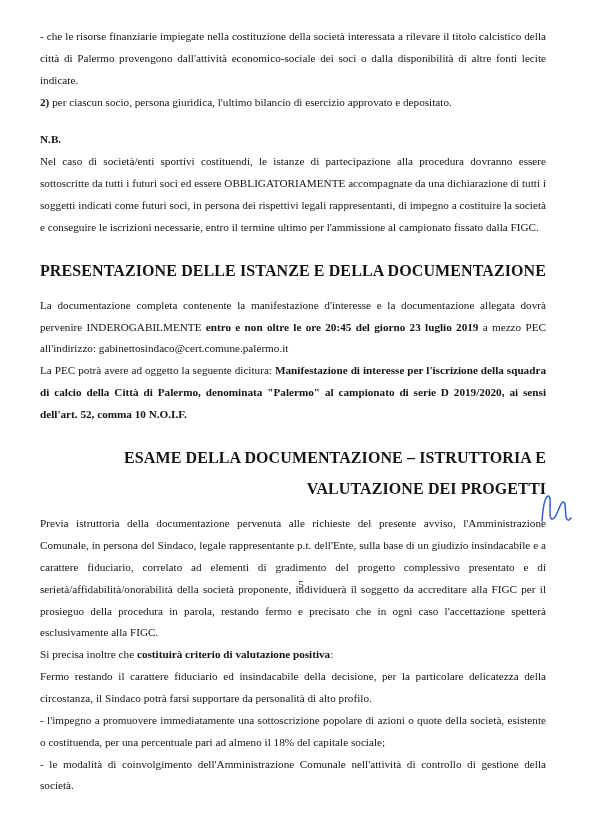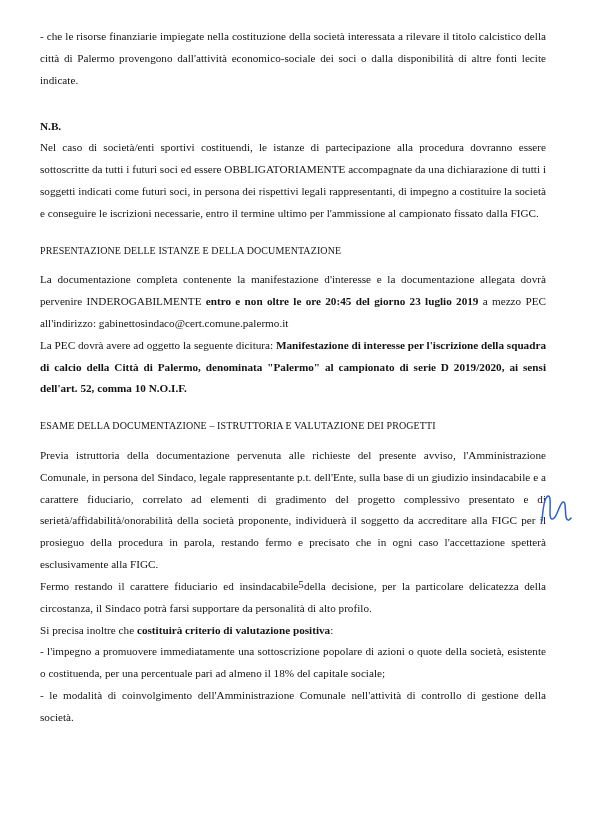--- a/index.html
+++ b/index.html
@@ -31,23 +31,23 @@
   p {
     margin: 0;
   }
   .para {
     margin-bottom: 0;
   }
   .gap-sm { height: 9px; }
   .gap-md { height: 16px; }
   .b { font-weight: bold; }
   .heading-center {
-    text-align: left;
-    font-weight: normal;
-    font-size: 10px;
+    text-align: right;
+    font-weight: bold;
+    font-size: 16px;
     letter-spacing: 0.1px;
   }
   .page-number {
     position: absolute;
     bottom: 22px;
     left: 0;
     width: 602px;
     text-align: center;
     font-size: 11px;
     color: #222;
@@ -55,59 +55,59 @@
   .scribble {
     position: absolute;
     right: 24px;
     top: 487px;
     width: 42px;
     height: 42px;
     pointer-events: none;
   }
   .nb {
     font-weight: bold;
-    margin-top: 8px;
   }
 </style>
 </head>
 <body>
 
 <div class="page">
   <div class="doc">
 
     <p class="para">- che le risorse finanziarie impiegate nella costituzione della società interessata a rilevare il titolo calcistico della città di Palermo provengono dall'attività economico-sociale dei soci o dalla disponibilità di altre fonti lecite indicate.</p>
 
+    <p class="para"><span class="b">2)</span><span> per ciascun socio, persona giuridica, l'ultimo bilancio di esercizio approvato e depositato.</span></p>
 
     <div class="gap-md"></div>
 
     <p class="para nb">N.B.</p>
 
     <p class="para">Nel caso di società/enti sportivi costituendi, le istanze di partecipazione alla procedura dovranno essere sottoscritte da tutti i futuri soci ed essere OBBLIGATORIAMENTE accompagnate da una dichiarazione di tutti i soggetti indicati come futuri soci, in persona dei rispettivi legali rappresentanti, di impegno a costituire la società e conseguire le iscrizioni necessarie, entro il termine ultimo per l'ammissione al campionato fissato dalla FIGC.</p>
 
     <div class="gap-md"></div>
 
     <p class="heading-center">PRESENTAZIONE DELLE ISTANZE E DELLA DOCUMENTAZIONE</p>
 
     <div class="gap-sm"></div>
 
     <p class="para"><span>La documentazione completa contenente la manifestazione d'interesse e la documentazione allegata dovrà pervenire INDEROGABILMENTE </span><span class="b">entro e non oltre le ore 20:45 del giorno 23 luglio 2019</span><span> a mezzo PEC all'indirizzo: gabinettosindaco@cert.comune.palermo.it</span></p>
 
-    <p class="para"><span>La PEC dovrà avere ad oggetto la seguente dicitura: </span><span class="b">Manifestazione di interesse per l'iscrizione della squadra di calcio della Città di Palermo, denominata "Palermo" al campionato di serie D 2019/2020, ai sensi dell'art. 52, comma 10 N.O.I.F.</span></p>
+    <p class="para"><span>La PEC potrà avere ad oggetto la seguente dicitura: </span><span class="b">Manifestazione di interesse per l'iscrizione della squadra di calcio della Città di Palermo, denominata "Palermo" al campionato di serie D 2019/2020, ai sensi dell'art. 52, comma 10 N.O.I.F.</span></p>
 
     <div class="gap-md"></div>
 
     <p class="heading-center">ESAME DELLA DOCUMENTAZIONE – ISTRUTTORIA E VALUTAZIONE DEI PROGETTI</p>
 
     <div class="gap-sm"></div>
 
     <p class="para">Previa istruttoria della documentazione pervenuta alle richieste del presente avviso, l'Amministrazione Comunale, in persona del Sindaco, legale rappresentante p.t. dell'Ente, sulla base di un giudizio insindacabile e a carattere fiduciario, correlato ad elementi di gradimento del progetto complessivo presentato e di serietà/affidabilità/onorabilità della società proponente, individuerà il soggetto da accreditare alla FIGC per il prosieguo della procedura in parola, restando fermo e precisato che in ogni caso l'accettazione spetterà esclusivamente alla FIGC.</p>
 
+    <p class="para"><span>Si precisa inoltre che </span><span class="b">costituirà criterio di valutazione positiva</span><span>:</span></p>
+
     <p class="para">Fermo restando il carattere fiduciario ed insindacabile della decisione, per la particolare delicatezza della circostanza, il Sindaco potrà farsi supportare da personalità di alto profilo.</p>
-
-    <p class="para"><span>Si precisa inoltre che </span><span class="b">costituirà criterio di valutazione positiva</span><span>:</span></p>
 
 
     <p class="para">- l'impegno a promuovere immediatamente una sottoscrizione popolare di azioni o quote della società, esistente o costituenda, per una percentuale pari ad almeno il 18% del capitale sociale;</p>
 
     <p class="para">- le modalità di coinvolgimento dell'Amministrazione Comunale nell'attività di controllo di gestione della società.</p>
 
   </div>
 
   <svg class="scribble" viewBox="0 0 42 42">
     <path d="M6 34 C7 20, 9 10, 12 9 C15 8, 14 18, 14 26 C14 32, 16 34, 19 30 C22 26, 24 16, 27 15 C30 14, 29 24, 30 30 C31 34, 33 34, 35 31" fill="none" stroke="#2f5fd0" stroke-width="1.5" stroke-linecap="round" stroke-linejoin="round"></path>

